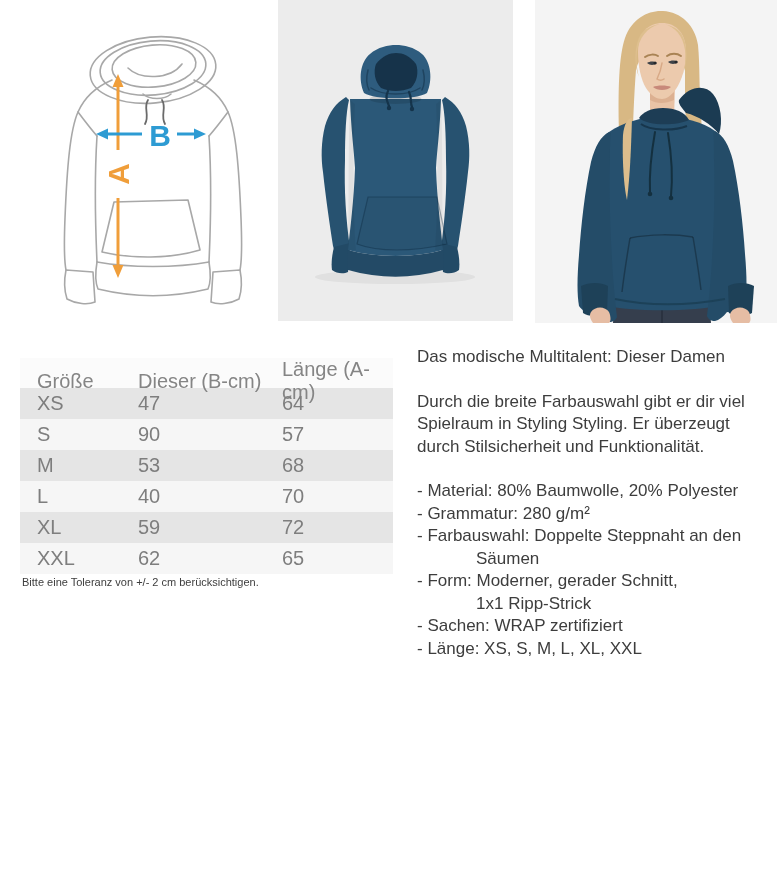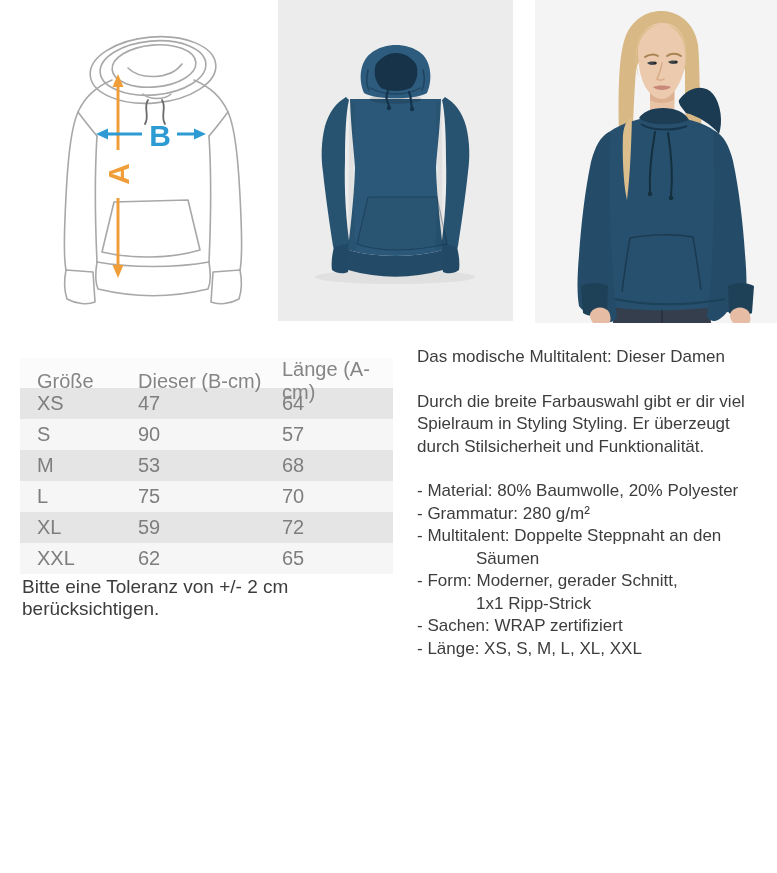--- a/index.html
+++ b/index.html
@@ -40,21 +40,21 @@
   .lbl-a{fill:var(--accent-orange);font:bold 30px "Liberation Sans",sans-serif}
   .lbl-b{fill:var(--accent-blue);font:bold 30px "Liberation Sans",sans-serif}
 
   
   .size-table{left:20px;top:358px;width:373px;font-size:20px;color:var(--table-text)}
   .trow{display:grid;grid-template-columns:101px 144px 1fr;align-items:center;height:31px;padding-left:17px}
   .trow.head{height:30px;background:#fbfbfb;color:#858585}
   .trow.shaded{background:var(--table-row-shaded)}
   .trow.light{background:var(--table-row-light)}
 
-  .tolerance{left:22px;top:576px;width:390px;font-size:19px;color:var(--body-text)}
+  .tolerance{left:22px;top:576px;width:390px;font-size:11px;color:var(--body-text)}
 
   
   .description{left:417px;top:346px;width:352px;font-size:17px;line-height:22.5px;color:var(--body-text)}
   .para{margin-bottom:22px}
   .para:last-child{margin-bottom:6px}
   .dline{display:block;min-height:22.5px}
   .dline.indent{padding-left:59px}
 </style>
 </head>
 <body>
@@ -223,21 +223,21 @@
     <span>90</span>
     <span>57</span>
   </div>
   <div class="trow shaded">
     <span>M</span>
     <span>53</span>
     <span>68</span>
   </div>
   <div class="trow light">
     <span>L</span>
-    <span>75</span>
+    <span>40</span>
     <span>70</span>
   </div>
   <div class="trow shaded">
     <span>XL</span>
     <span>59</span>
     <span>72</span>
   </div>
   <div class="trow light">
     <span>XXL</span>
     <span>62</span>
@@ -252,20 +252,20 @@
     <span class="dline">Das modische Multitalent: Dieser Damen</span>
   </div>
   <div class="para">
     <span class="dline">Durch die breite Farbauswahl gibt er dir viel</span>
     <span class="dline">Spielraum in Styling Styling. Er überzeugt</span>
     <span class="dline">durch Stilsicherheit und Funktionalität.</span>
   </div>
   <div class="para">
     <span class="dline">- Material: 80% Baumwolle, 20% Polyester</span>
     <span class="dline">- Grammatur: 280 g/m²</span>
-    <span class="dline">- Multitalent: Doppelte Steppnaht an den</span>
+    <span class="dline">- Farbauswahl: Doppelte Steppnaht an den</span>
     <span class="dline indent">Säumen</span>
     <span class="dline">- Form: Moderner, gerader Schnitt,</span>
     <span class="dline indent">1x1 Ripp-Strick</span>
     <span class="dline">- Sachen: WRAP zertifiziert</span>
     <span class="dline">- Länge: XS, S, M, L, XL, XXL</span>
   </div>
 </div>
 
 </body></html>

